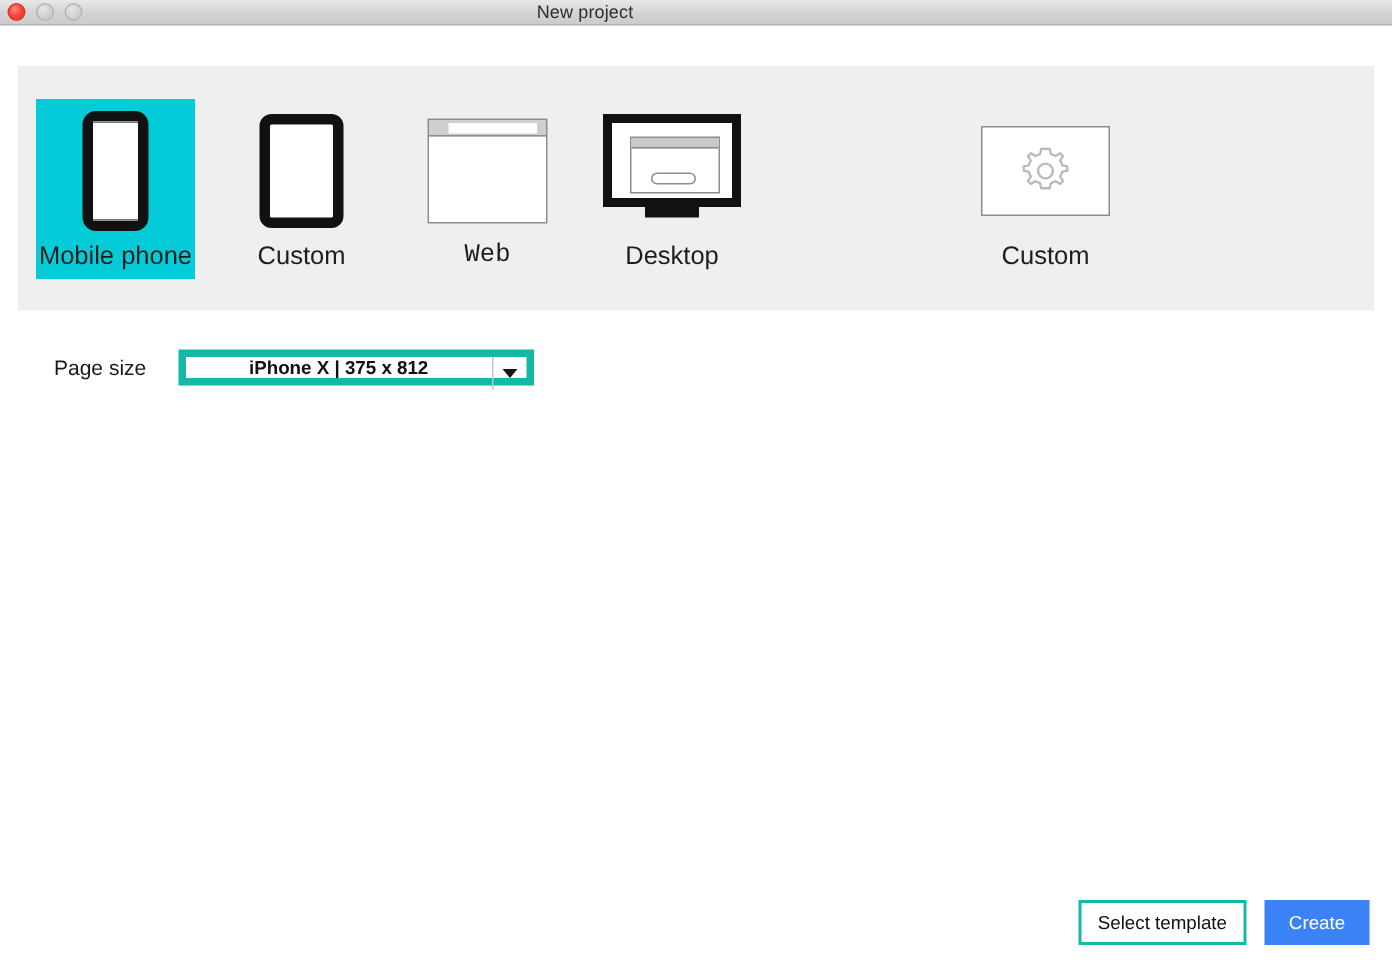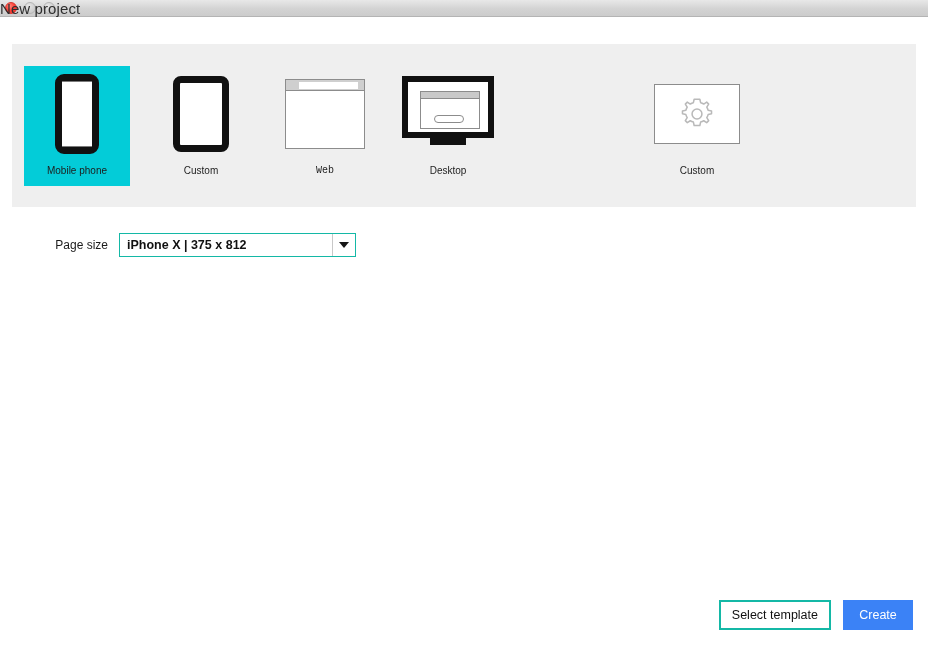--- a/index.html
+++ b/index.html
@@ -44,21 +44,22 @@
   .dot-min, .dot-max {
     background: radial-gradient(circle at 38% 32%, #e7e7e7 0%, #d2d2d2 55%, #c4c4c4 100%);
     border: 1px solid #b5b5b5;
   }
   .window-title {
     position: absolute;
     left: 0;
     top: 0;
     width: 780px;
     line-height: 17px;
-    font-size: 15px;
+    text-align: center;
+    font-size: 12px;
     color: #2e2e2e;
     letter-spacing: 0.1px;
   }
 
   
   .template-panel {
     position: absolute;
     left: 12px;
     top: 44px;
     width: 904px;
@@ -85,21 +86,21 @@
     background: #03ccd8;
   }
   .tile-art {
     height: 96px;
     width: 106px;
     display: flex;
     align-items: center;
     justify-content: center;
   }
   .tile-label {
-    font-size: 10px;
+    font-size: 17px;
     color: #1d1d1d;
     line-height: 14px;
     margin-top: 2px;
   }
 
   
   .tile-0 { left: 12px; }
   .tile-1 { left: 136px; }
   .tile-2 { left: 260px; font-family: Liberation Mono, monospace; }
   .tile-3 { left: 383px; }
@@ -240,36 +241,36 @@
   }
   .row {
     display: flex;
     align-items: center;
     height: 26px;
   }
   .row-pagesize { margin-left: 36px; }
   .row-orientation { margin-left: 25px; margin-top: 14px; }
 
   .field-label {
-    font-size: 12px;
+    font-size: 14px;
     color: #1b1b1b;
     width: 72px;
-    text-align: right;
     margin-right: 11px;
   }
   .select-box {
     position: relative;
     width: 237px;
     height: 24px;
-    border: 1px solid #14b8a6;
+    border: 5px solid #14b8a6;
     background: #ffffff;
     box-sizing: border-box;
     display: flex;
     align-items: center;
     cursor: default;
+    padding-left: 35px;
   }
   .select-value {
     font-size: 12.5px;
     color: #111111;
     padding-left: 7px;
     font-weight: bold;
   }
   .select-arrow-cell {
     position: absolute;
     right: 0;

